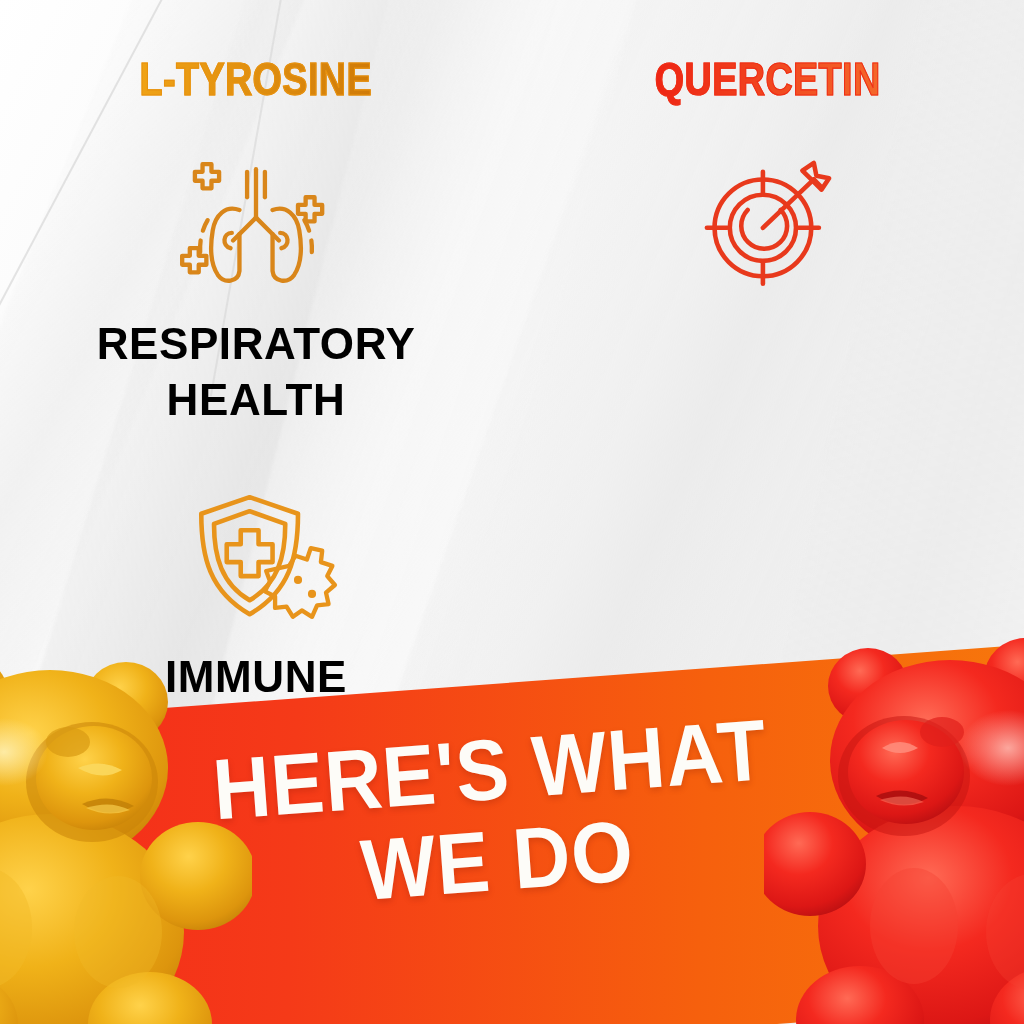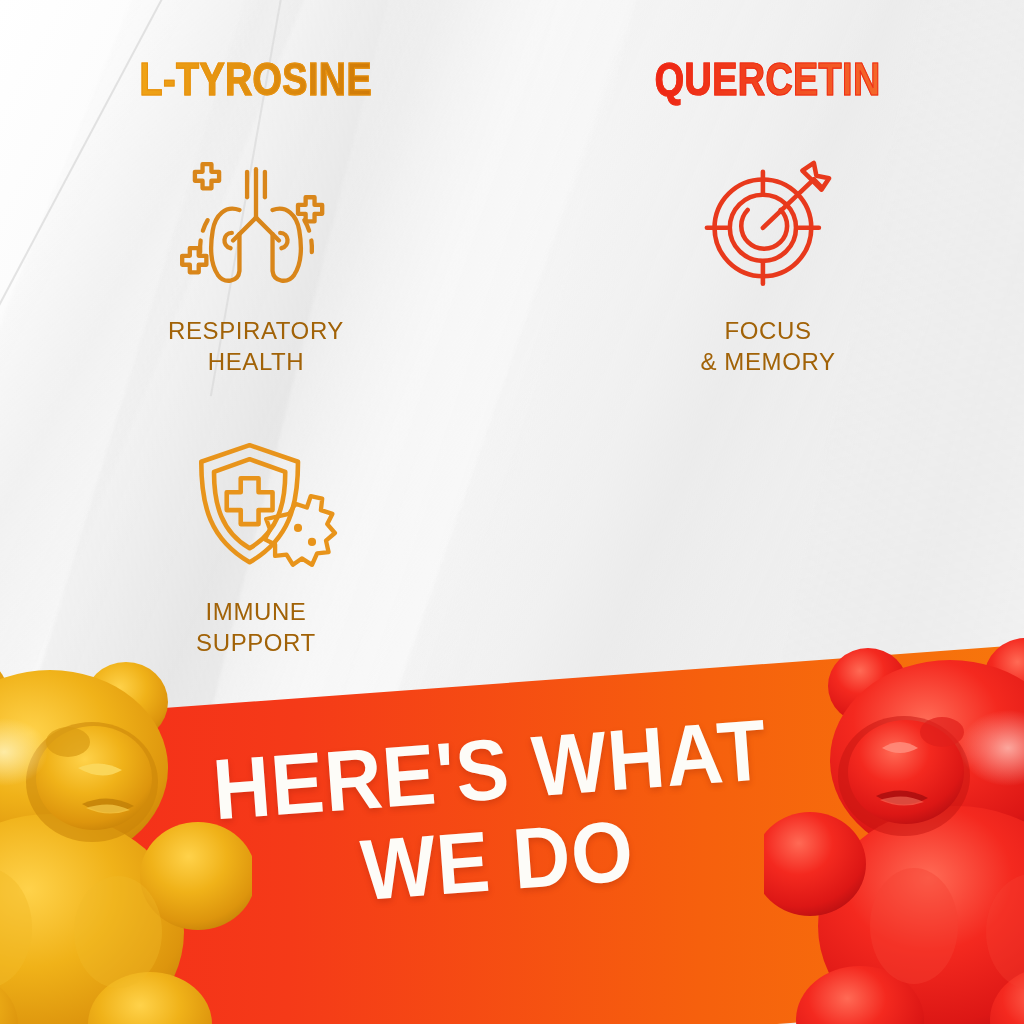--- a/index.html
+++ b/index.html
@@ -72,25 +72,25 @@
   .benefit { display:flex; flex-direction:column; align-items:center; }
   .benefit-1 { margin-top:48px; }
   .benefit-2 { margin-top:58px; }
 
   .icon-wrap { width:160px; height:140px; display:flex; align-items:center; justify-content:center; }
   .icon-wrap svg { width:100%; height:100%; overflow:visible; }
 
   .benefit-label {
     margin-top:22px;
     text-align:center;
-    font-size:24px;
+    font-size:44px;
     line-height:1.28;
     letter-spacing:.6px;
-    color:#a16207;
-    font-weight:400;
+    color:#000000;
+    font-weight:700;
     white-space:pre-line;
   }
 
   
   .banner {
     position:absolute;
     left:-40px; right:-40px; bottom:-60px;
     height:360px;
     background:linear-gradient(96deg,#f4271b 0%,#f53a18 32%,#f6600d 68%,#f77a0b 100%);
     transform:rotate(-4.2deg);
@@ -204,22 +204,20 @@
             <path d="M70 44 A18 18 0 1 1 44 44"></path>
             <path d="M56 14 V30"></path>
               <path d="M56 86 V102"></path>
             <path d="M12 58 H28"></path>
               <path d="M84 58 H100"></path>
             <path d="M56 58 L96 20"></path>
             <path d="M87 13 l9 -6 l2 10 l10 2 l-6 9 l-7 -7 z"></path>
             <path d="M96 20 l5 5"></path>
           </svg>
         </div>
-        <div class="benefit-label">FOCUS
-&amp; MEMORY</div>
       </div>
 
     </div>
   </div>
 
   <div class="banner">
     <div class="banner-inner">
       <div class="banner-line l1">HERE'S WHAT</div>
       <div class="banner-line l2">WE DO</div>
     </div>

